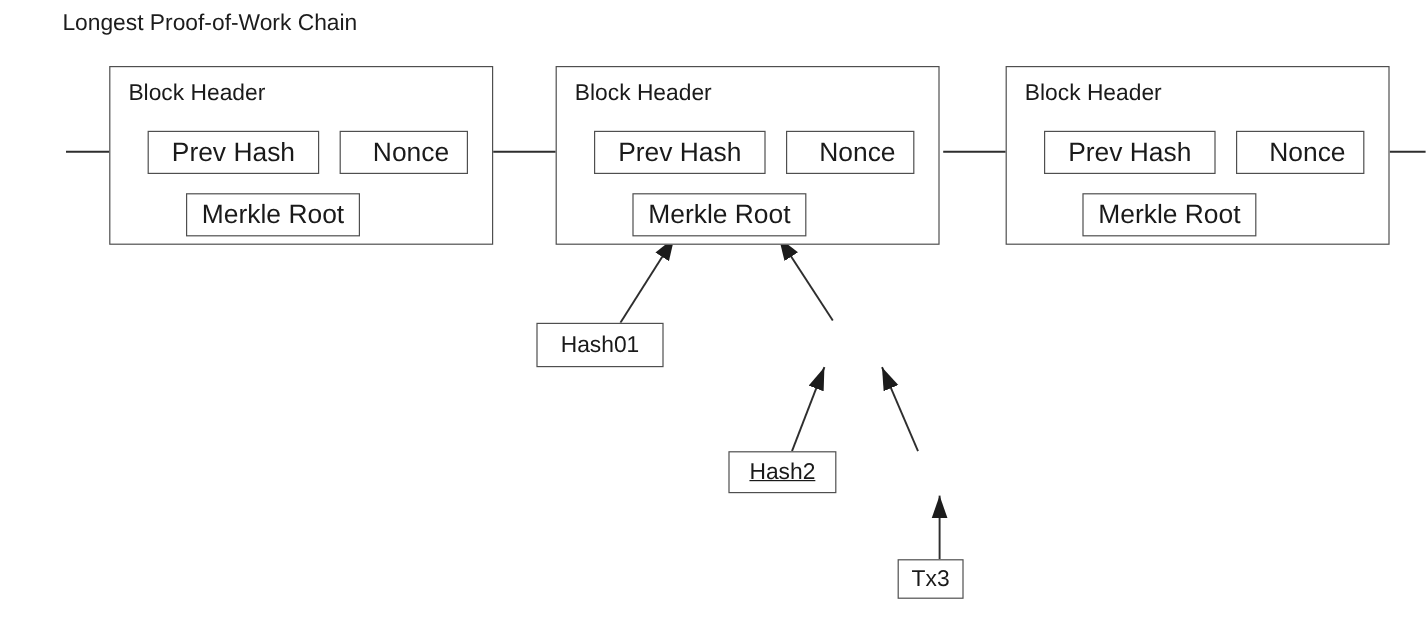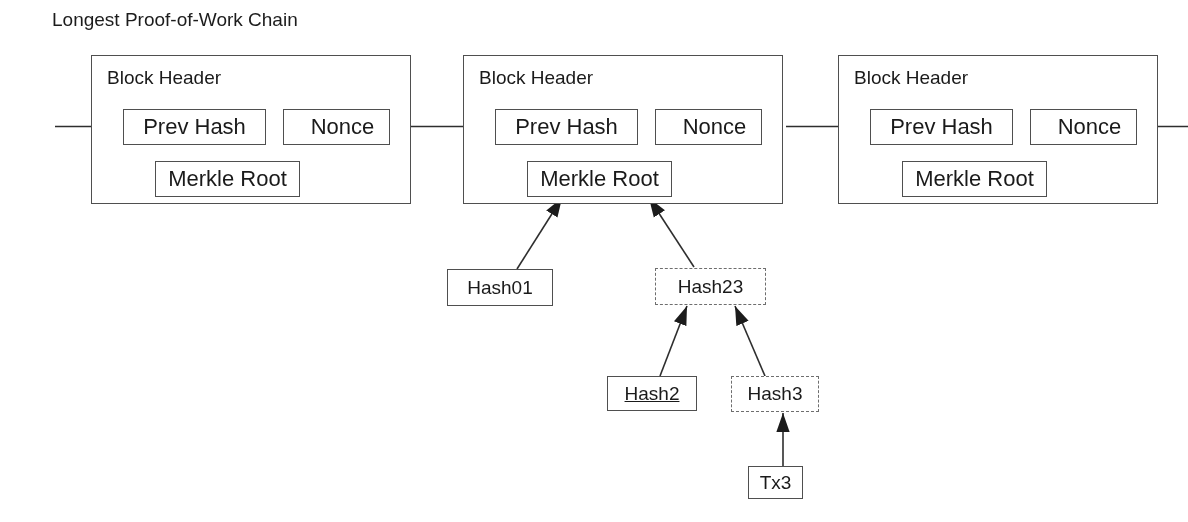--- a/index.html
+++ b/index.html
@@ -130,19 +130,17 @@
   </div>
 
   <div class="block" style="left:800px">
     <div class="block-title">Block Header</div>
     <div class="field prev">Prev Hash</div>
     <div class="field nonce">Nonce</div>
     <div class="field merkle">Merkle Root</div>
   </div>
 
   <div class="hashbox solid hash01">Hash01</div>
-  <div class="hashbox dashed hash23">Hash23</div>
   <div class="hashbox solid hash2">Hash2</div>
-  <div class="hashbox dashed hash3">Hash3</div>
   <div class="hashbox solid tx3">Tx3</div>
 
 
 </div>
 
 </body></html>

